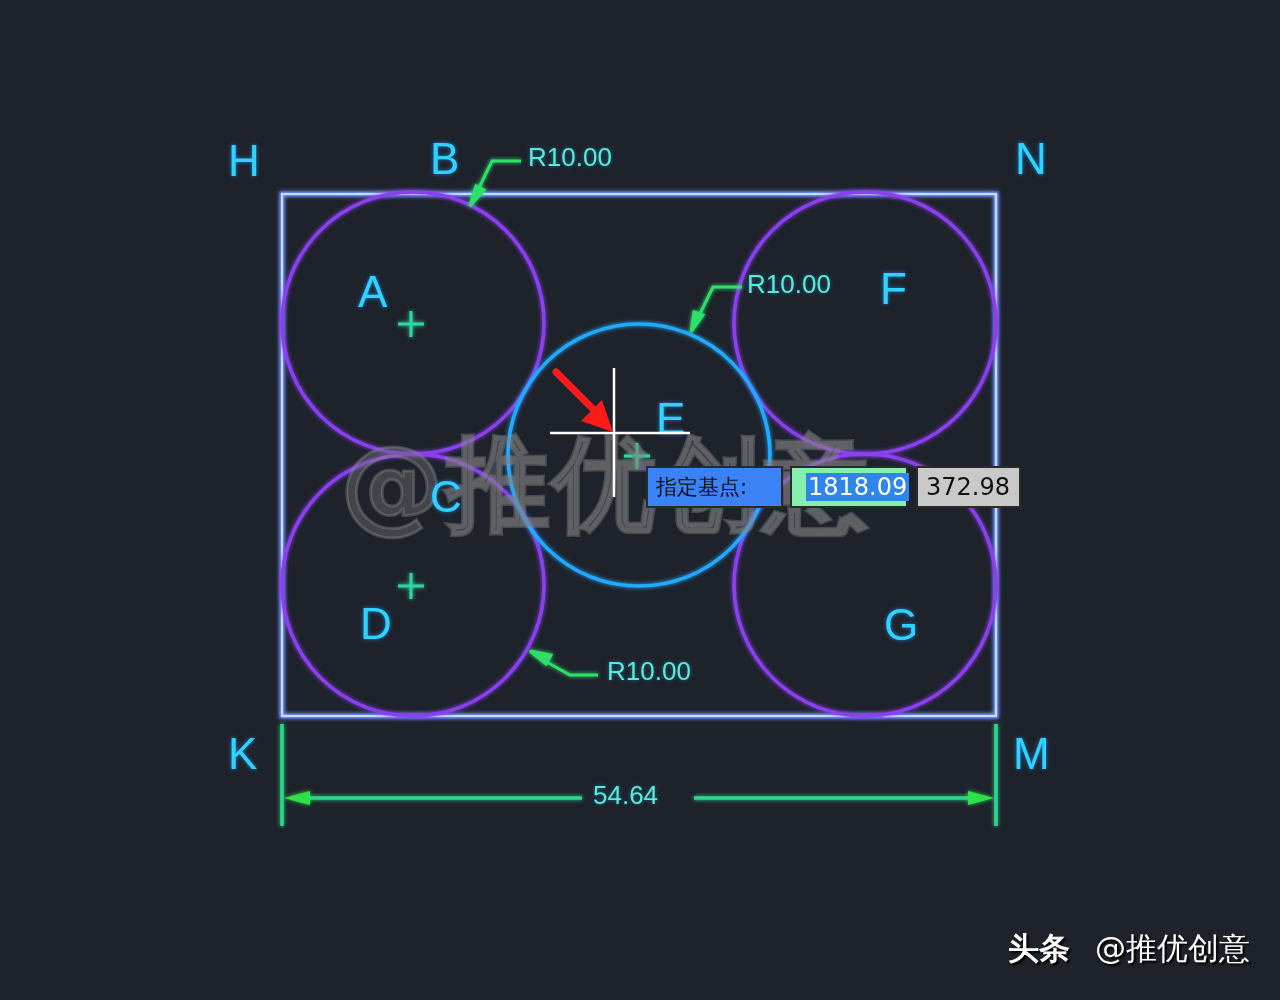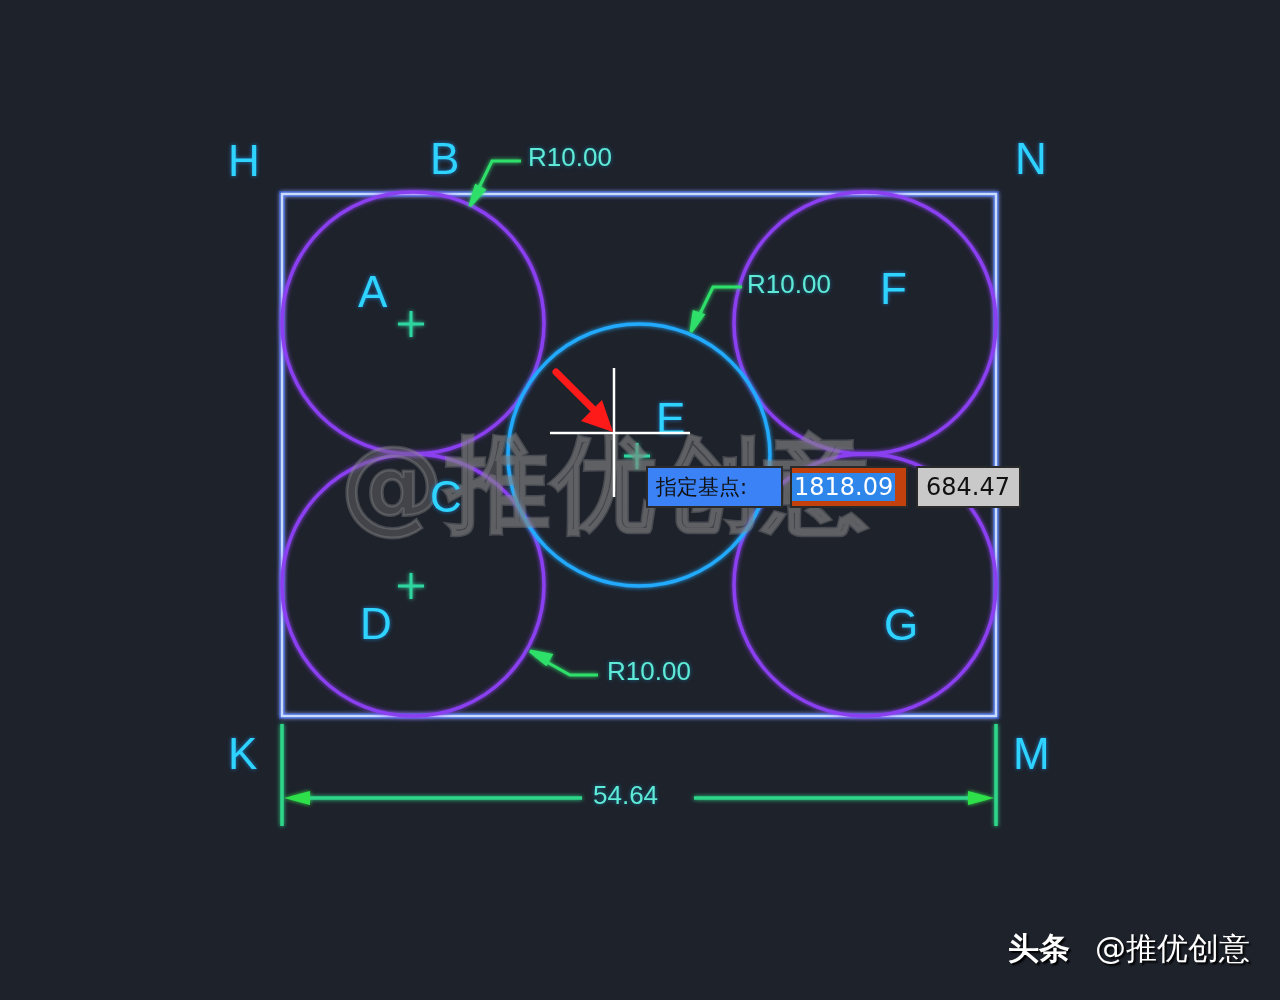--- a/index.html
+++ b/index.html
@@ -32,21 +32,21 @@
     }
     .dyn-input {
       position: absolute; top: 466px; height: 42px;
       box-sizing: border-box;
       border: 2px solid #2a2a2a;
       font-size: 24px; line-height: 38px;
       font-family: "DejaVu Sans", sans-serif;
       color: #111;
     }
     #prompt-box { left: 646px; width: 137px; background: #3b82f6; padding-left: 8px; font-size: 21px; }
-    #x-box { left: 790px; width: 118px; background: #c2410c; padding-left: 0; }
+    #x-box { left: 790px; width: 118px; background: #86efac; padding-left: 14px; }
     #x-box .sel { background: #2f86ea; color: #ffffff; padding: 0 2px; }
     #y-box { left: 916px; width: 105px; background: #c9c9c9; padding-left: 8px; }
     .footer {
       position: absolute; right: 30px; top: 933px;
       color: #ffffff; font-size: 31px; line-height: 1;
       text-shadow: 2px 2px 2px #000;
       font-family: "DejaVu Sans", sans-serif;
     }
     .footer b { font-weight: bold; margin-right: 25px; }
   </style>
@@ -146,17 +146,17 @@
     <line x1="614" y1="368" x2="614" y2="497" stroke="#ffffff" stroke-width="2.5"></line>
   </g>
   <g>
     <line x1="556" y1="372" x2="596" y2="412" stroke="#ff1a1a" stroke-width="7" stroke-linecap="round"></line>
     <polygon points="613,432 581,421 602,400" fill="#ff1a1a"></polygon>
   </g>
 </svg>
 
 <div class="dyn-input" id="prompt-box"><span>指定基点:</span></div>
 <div class="dyn-input" id="x-box"><span class="sel">1818.09</span></div>
-<div class="dyn-input" id="y-box"><span>684.47</span></div>
+<div class="dyn-input" id="y-box"><span>372.98</span></div>
 
 <div class="footer">
   <b>头条</b><span>@推优创意</span>
 </div>
 
 </body></html>

